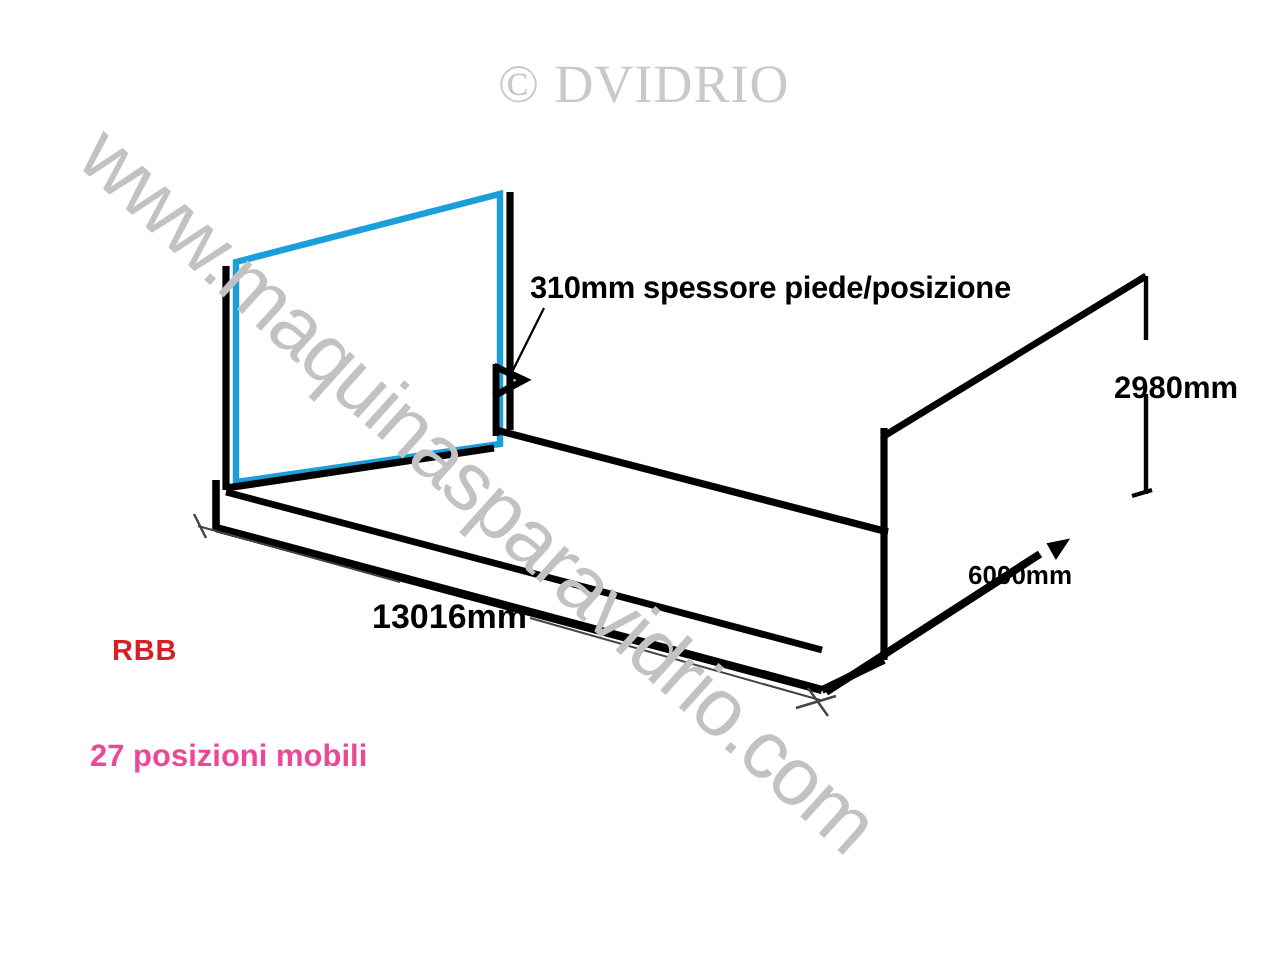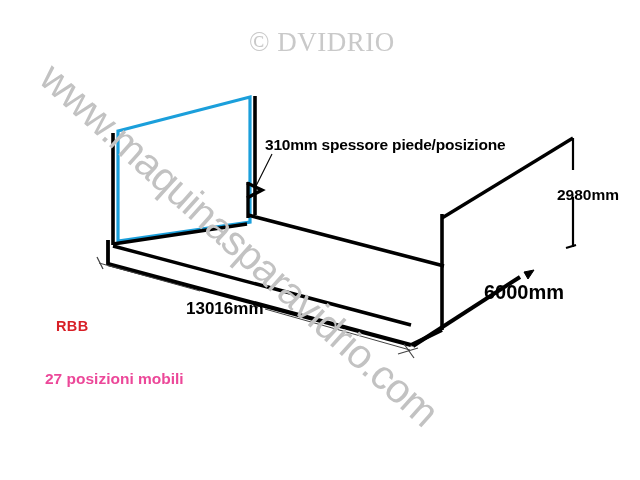--- a/index.html
+++ b/index.html
@@ -40,21 +40,21 @@
   }
   #label-height {
     left: 557px;
     top: 172px;
     font-size: 15.5px;
     margin-top: 14px;
   }
   #label-depth {
     left: 484px;
     top: 281px;
-    font-size: 20px;
+    font-size: 13px;
   }
   #label-length {
     left: 186px;
     top: 299px;
     font-size: 17px;
   }
   #label-model {
     left: 56px;
     top: 318px;
     font-size: 14.5px;

